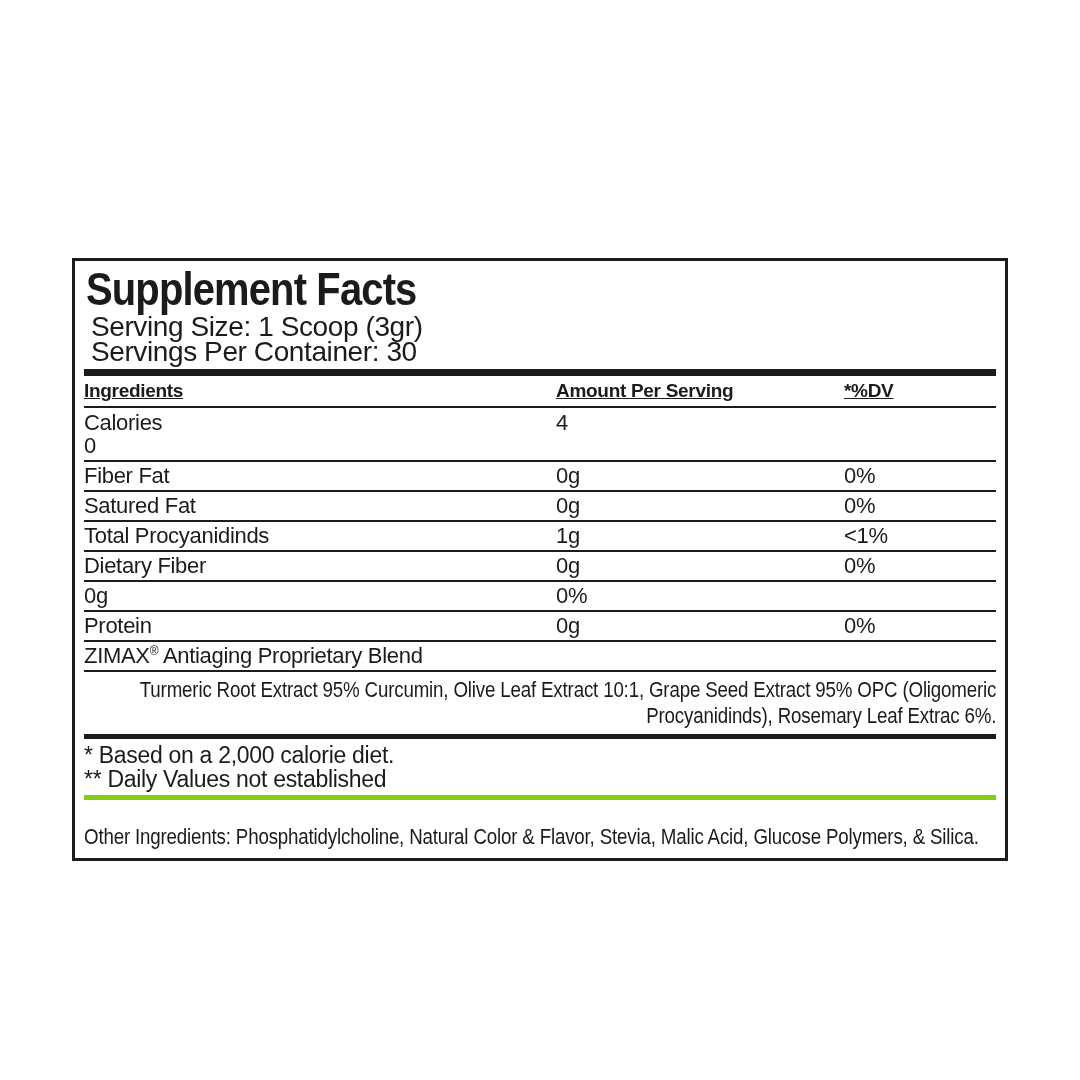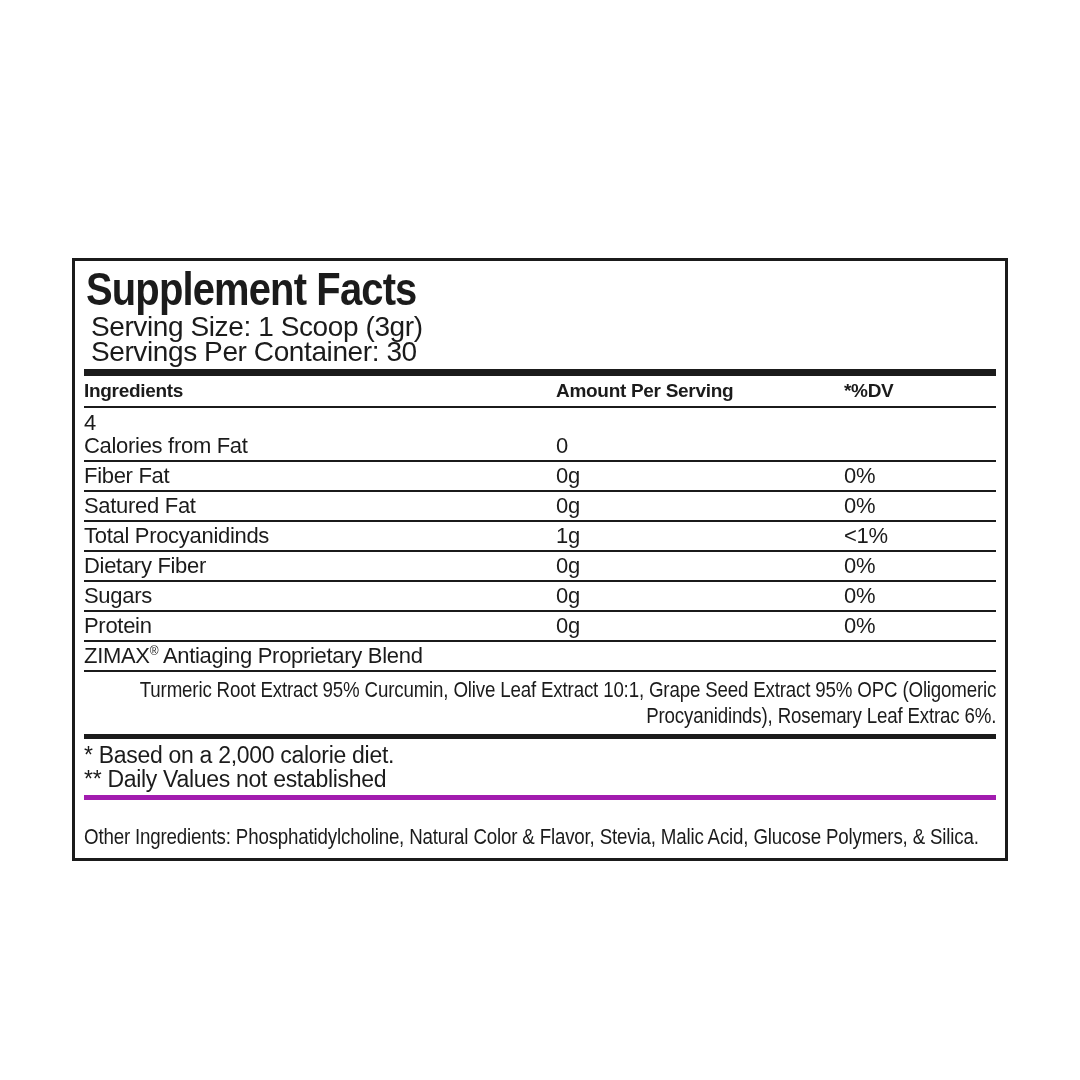--- a/index.html
+++ b/index.html
@@ -51,20 +51,21 @@
     display: grid;
     grid-template-columns: 1fr 288px 152px;
   }
   .header-row {
     padding: 4px 0;
     border-bottom: 2px solid #1b1b1b;
     font-size: 19px;
     font-weight: bold;
     letter-spacing: -0.3px;
     align-items: end;
+    text-decoration: underline;
   }
   .cell-amount, .cell-dv { text-align: left; }
   .cal-group {
     padding: 3px 0;
     border-bottom: 2px solid #1b1b1b;
   }
   .row {
     font-size: 22px;
     line-height: 23px;
     letter-spacing: -0.3px;
@@ -88,21 +89,21 @@
     transform: scaleX(0.851);
     transform-origin: left top;
   }
   .blend-desc {
     font-size: 22px;
     line-height: 26px;
     letter-spacing: -0.2px;
   }
   .footnotes {
     padding: 4px 0;
-    border-bottom: 5px solid #a21caf;
+    border-bottom: 5px solid #84cc16;
   }
   .footnote-line {
     font-size: 23px;
     line-height: 24px;
     letter-spacing: -0.3px;
   }
   .other-wrap { padding: 24px 0 9px 0; }
   .other-ingredients {
     font-size: 22px;
     line-height: 25px;
@@ -125,25 +126,25 @@
   <div class="bar-thick"></div>
 
   <div class="grid header-row">
     <div class="cell-label">Ingredients</div>
     <div class="cell-amount">Amount Per Serving</div>
     <div class="cell-dv">*%DV</div>
   </div>
 
   <div class="cal-group">
       <div class="grid row">
+    <div class="cell-label">Calories</div>
     <div class="cell-amount">4</div>
     <div class="cell-dv"></div>
   </div>
       <div class="grid row">
-    <div class="cell-label">Calories from Fat</div>
     <div class="cell-amount">0</div>
     <div class="cell-dv"></div>
   </div>
     </div>
 
   <div>
       <div class="grid row nutrient">
     <div class="cell-label">Fiber Fat</div>
     <div class="cell-amount">0g</div>
     <div class="cell-dv">0%</div>
@@ -157,21 +158,20 @@
     <div class="cell-label">Total Procyanidinds</div>
     <div class="cell-amount">1g</div>
     <div class="cell-dv">&lt;1%</div>
   </div>
       <div class="grid row nutrient">
     <div class="cell-label">Dietary Fiber</div>
     <div class="cell-amount">0g</div>
     <div class="cell-dv">0%</div>
   </div>
       <div class="grid row nutrient">
-    <div class="cell-label">Sugars</div>
     <div class="cell-amount">0g</div>
     <div class="cell-dv">0%</div>
   </div>
       <div class="grid row nutrient">
     <div class="cell-label">Protein</div>
     <div class="cell-amount">0g</div>
     <div class="cell-dv">0%</div>
   </div>
       <div class="grid row nutrient">
     <div class="cell-label">ZIMAX<sup>®</sup> Antiaging Proprietary Blend</div>

